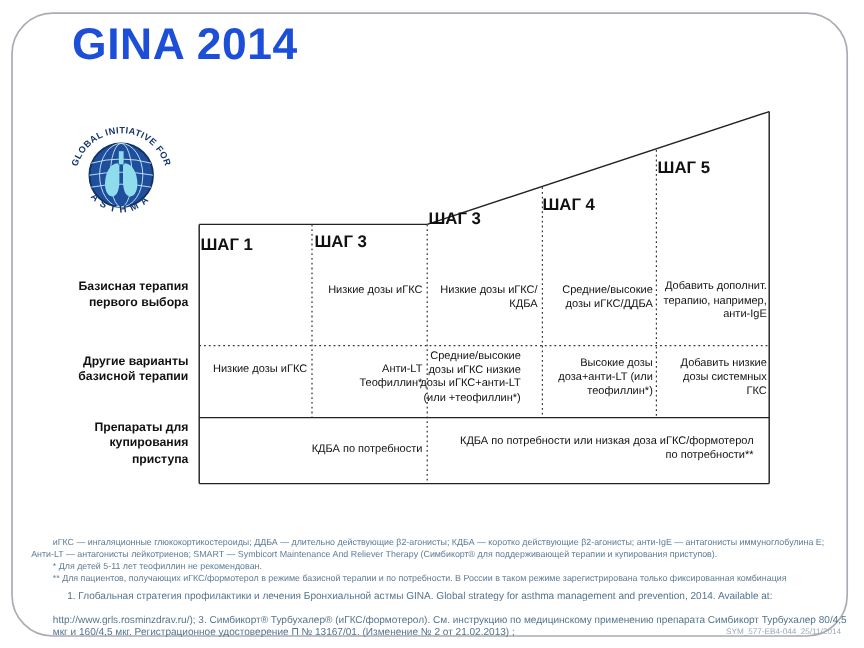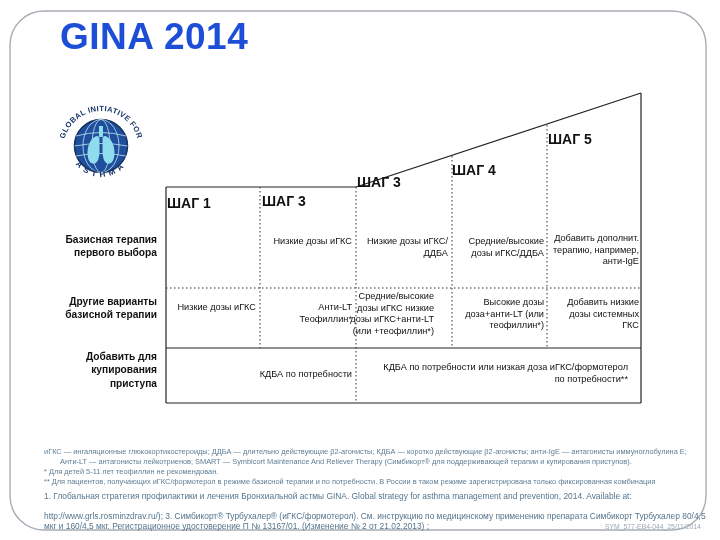--- a/index.html
+++ b/index.html
@@ -61,40 +61,40 @@
   </svg>
 
   <div class="abs step-header" style="left:167px;top:195px">ШАГ 1</div>
   <div class="abs step-header" style="left:262px;top:193px">ШАГ 3</div>
   <div class="abs step-header" style="left:357px;top:174px">ШАГ 3</div>
   <div class="abs step-header" style="left:452px;top:162px">ШАГ 4</div>
   <div class="abs step-header" style="left:548px;top:131px">ШАГ 5</div>
 
   <div class="abs row-label" style="left:38px;top:233px;width:119px">Базисная терапия первого выбора</div>
   <div class="abs row-label" style="left:38px;top:295px;width:119px">Другие варианты базисной терапии</div>
-  <div class="abs row-label" style="left:62px;top:350px;width:95px">Добавить для купирования приступа</div>
+  <div class="abs row-label" style="left:62px;top:350px;width:95px">Препараты для купирования приступа</div>
 
   <div class="abs cell" style="left:264px;top:236px;width:88px">Низкие дозы иГКС</div>
-  <div class="abs cell" style="left:360px;top:236px;width:88px">Низкие дозы иГКС/ДДБА</div>
+  <div class="abs cell" style="left:360px;top:236px;width:88px">Низкие дозы иГКС/КДБА</div>
   <div class="abs cell" style="left:550px;top:233px;width:89px">Добавить дополнит. терапию, например, анти-IgE</div>
   <div class="abs cell" style="left:455px;top:236px;width:89px">Средние/высокие дозы иГКС/ДДБА</div>
 
   <div class="abs cell" style="left:172px;top:302px;width:84px">Низкие дозы иГКС</div>
   <div class="abs cell" style="left:264px;top:302px;width:88px">Анти-LT Теофиллин*</div>
   <div class="abs cell" style="left:343px;top:291px;width:91px">Средние/высокие дозы иГКС низкие дозы иГКС+анти-LT (или +теофиллин*)</div>
   <div class="abs cell" style="left:455px;top:297px;width:89px">Высокие дозы доза+анти-LT (или теофиллин*)</div>
   <div class="abs cell" style="left:550px;top:297px;width:89px">Добавить низкие дозы системных ГКС</div>
 
   <div class="abs cell" style="left:170px;top:369px;width:182px">КДБА по потребности</div>
   <div class="abs cell" style="left:372px;top:362px;width:256px">КДБА по потребности или низкая доза иГКС/формотерол по потребности**</div>
 
   <div class="abs fnote" style="left:44px;top:447px">иГКС — ингаляционные глюкокортикостероиды; ДДБА — длительно действующие β2-агонисты; КДБА — коротко действующие β2-агонисты; анти-IgE — антагонисты иммуноглобулина Е;</div>
-  <div class="abs fnote" style="left:60px;top:457px">Анти-LT — антагонисты лейкотриенов; SMART — Symbicort Maintenance And Reliever Therapy (Симбикорт® для поддерживающей терапии и купирования приступов).</div>
+  <div class="abs fnote" style="left:26px;top:457px">Анти-LT — антагонисты лейкотриенов; SMART — Symbicort Maintenance And Reliever Therapy (Симбикорт® для поддерживающей терапии и купирования приступов).</div>
   <div class="abs fnote" style="left:44px;top:467px">* Для детей 5-11 лет теофиллин не рекомендован.</div>
   <div class="abs fnote" style="left:44px;top:477px">** Для пациентов, получающих иГКС/формотерол в режиме базисной терапии и по потребности. В России в таком режиме зарегистрирована только фиксированная комбинация</div>
 
-  <div class="abs refline" style="left:44px;top:491px">1. Глобальная стратегия профилактики и лечения Бронхиальной астмы GINA. Global strategy for asthma management and prevention, 2014. Available at:</div>
+  <div class="abs refline" style="left:56px;top:491px">1. Глобальная стратегия профилактики и лечения Бронхиальной астмы GINA. Global strategy for asthma management and prevention, 2014. Available at:</div>
   <div class="abs refline" style="left:44px;top:511px">http://www.grls.rosminzdrav.ru/); 3. Симбикорт® Турбухалер® (иГКС/формотерол). См. инструкцию по медицинскому применению препарата Симбикорт Турбухалер 80/4,5</div>
   <div class="abs refline" style="left:44px;top:521px">мкг и 160/4,5 мкг. Регистрационное удостоверение П № 13167/01. (Изменение № 2 от 21.02.2013) ;</div>
 
   <div class="abs code" style="left:605px;top:523px">SYM_577-EB4-044_25/11/2014</div>
 
 </div>
 
 </body></html>

